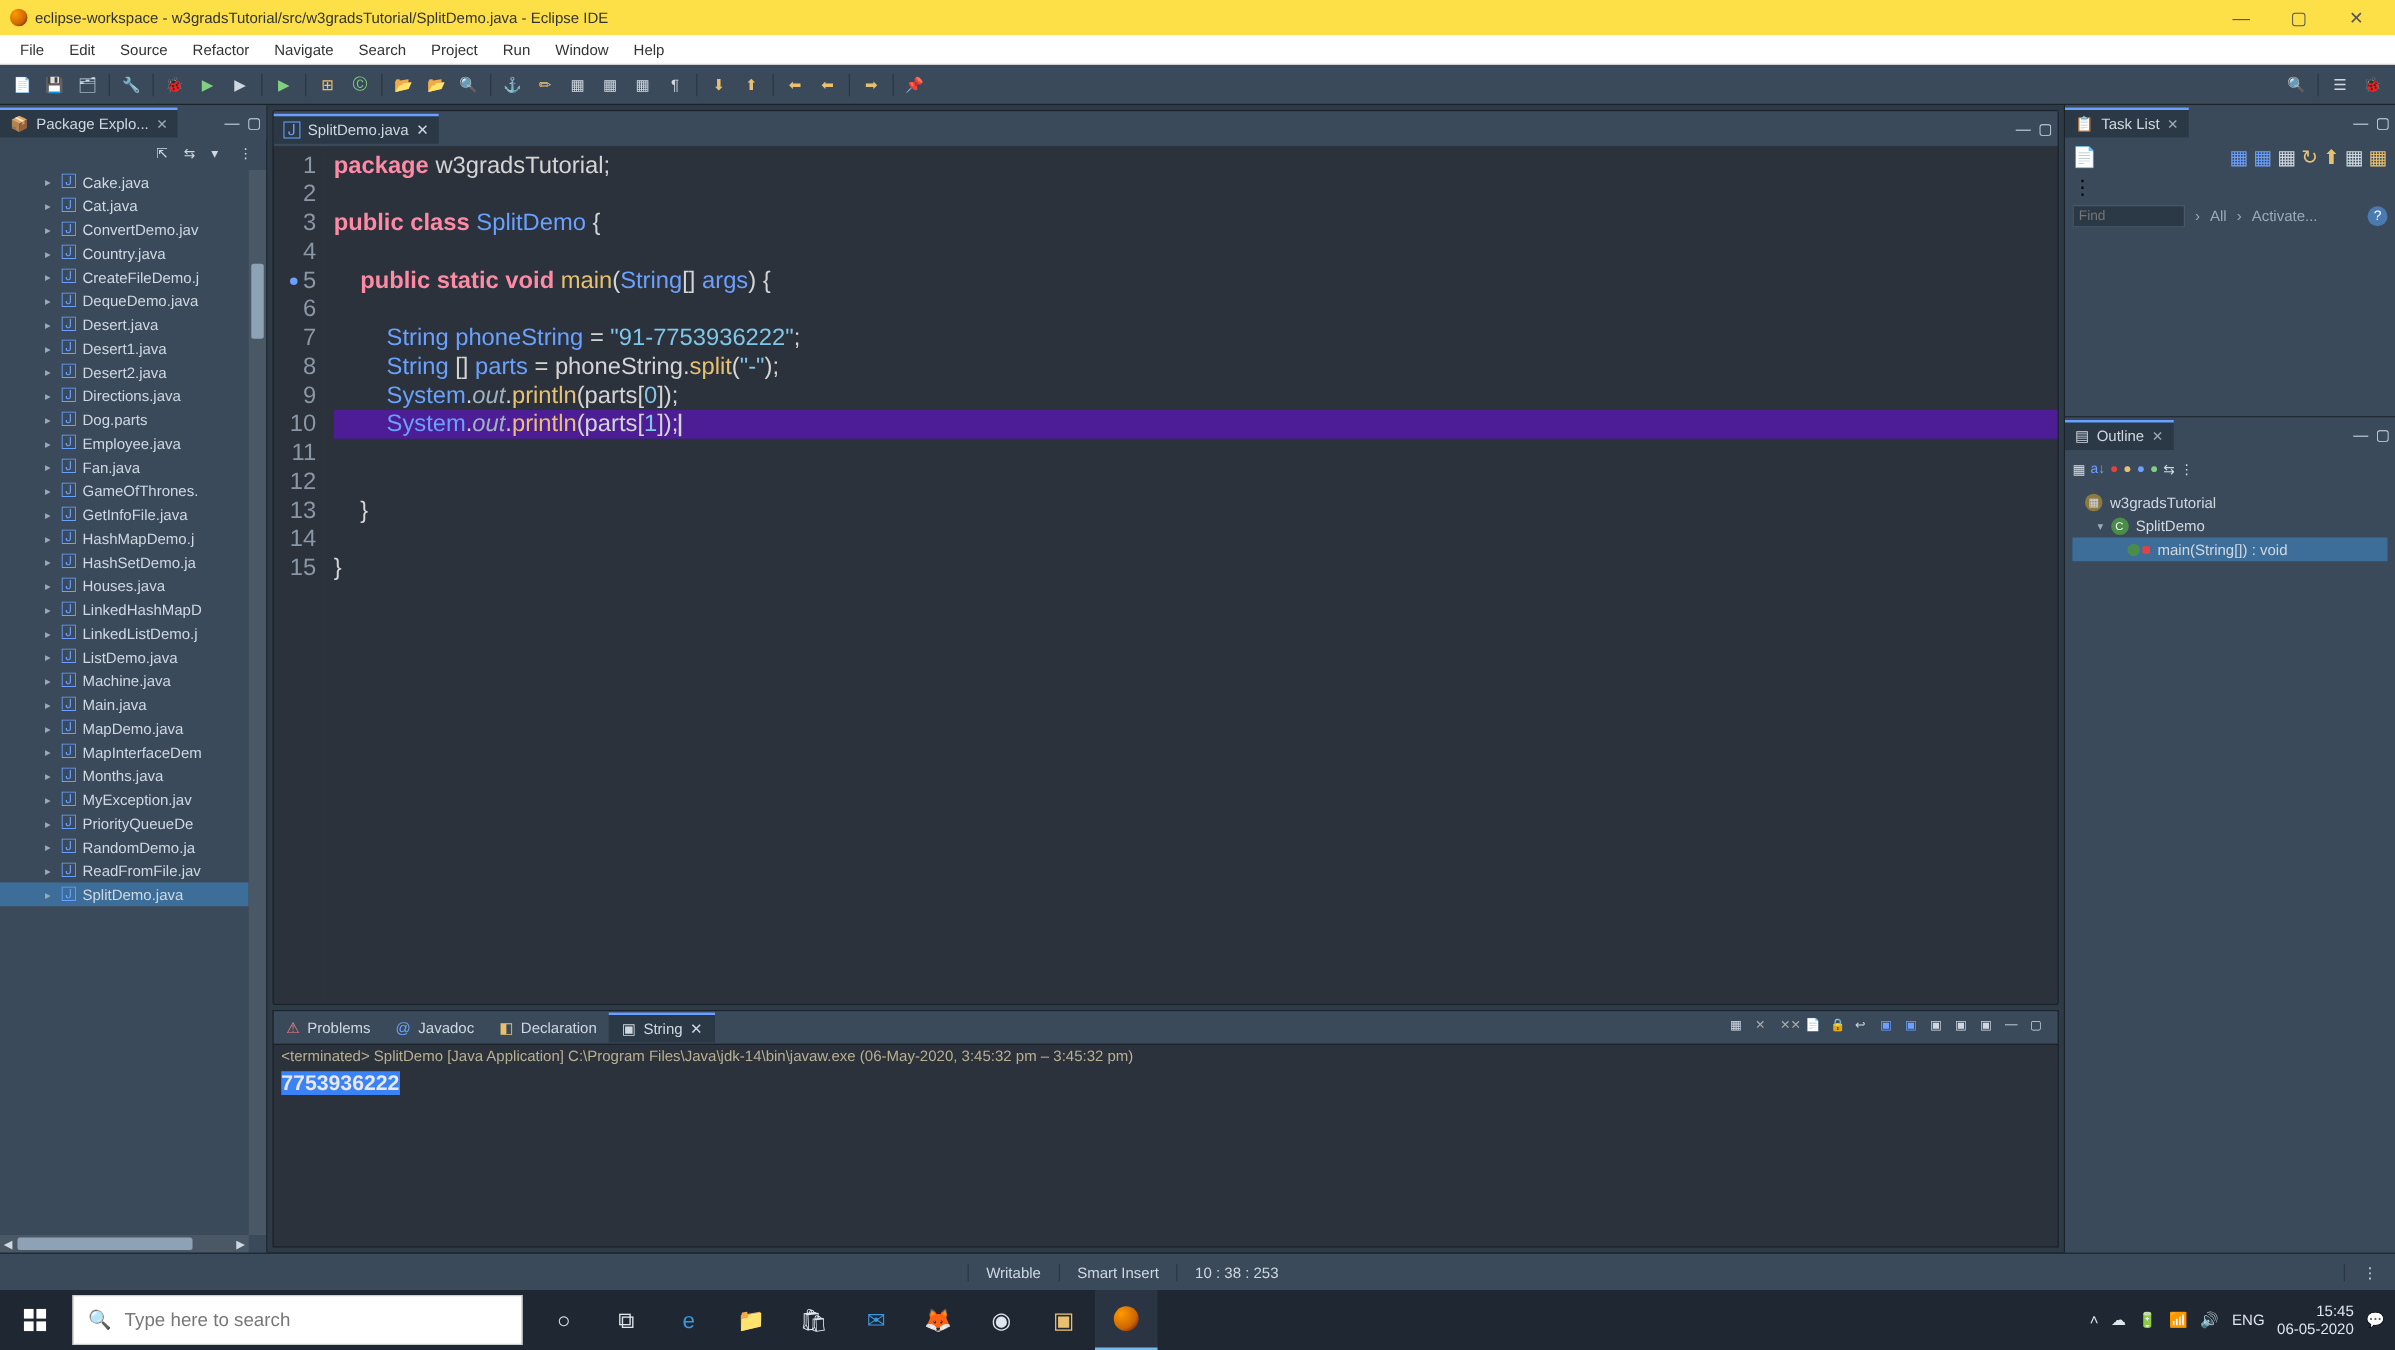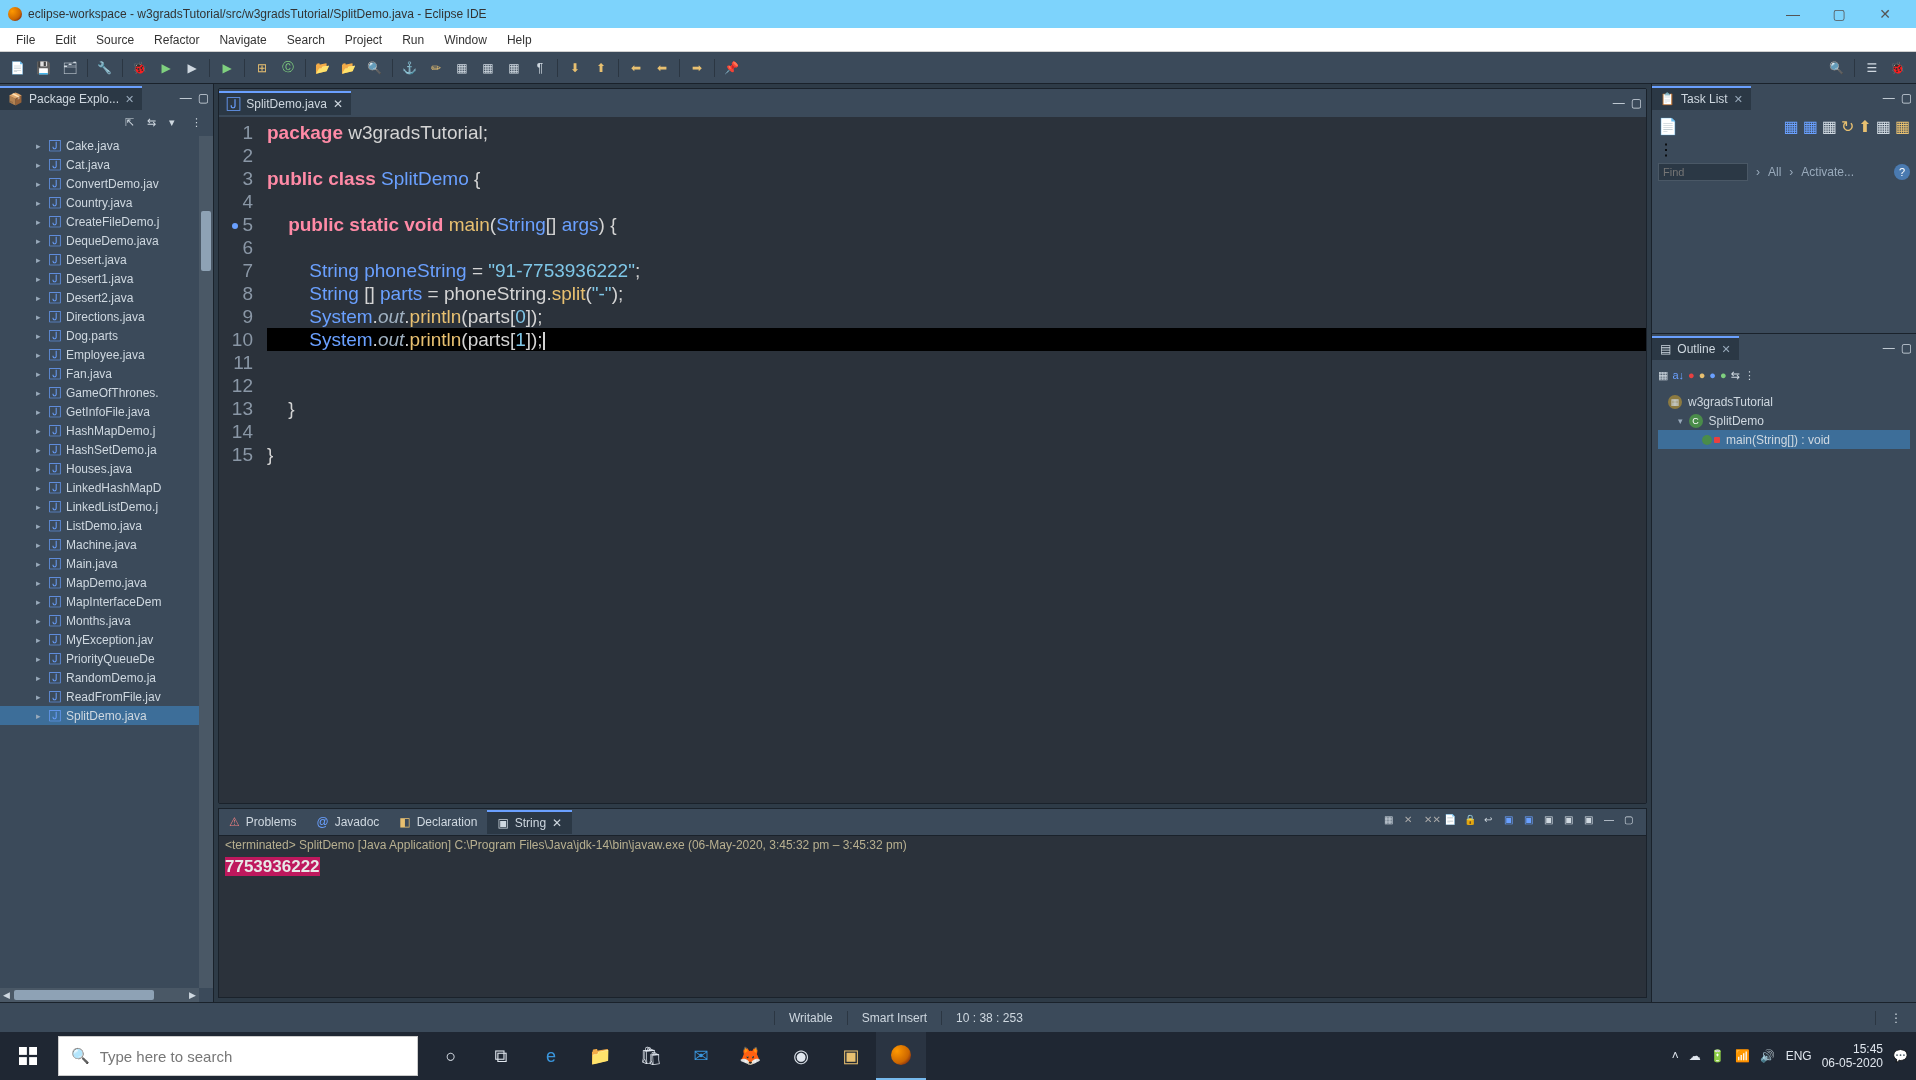--- a/index.html
+++ b/index.html
@@ -1,17 +1,17 @@
 <!DOCTYPE html>
 <html><head>
 <meta charset="utf-8">
 <style>
 * { margin: 0; padding: 0; box-sizing: border-box; font-family: "Segoe UI", Tahoma, sans-serif; }
 html, body { width: 1916px; height: 1080px; overflow: hidden; background: #000; }
-.title-bar { height: 28px; background: #7dd3fc; display: flex; align-items: center; padding: 0 8px; font-size: 12px; color: #333; }
+.title-bar { height: 28px; background: #fde047; display: flex; align-items: center; padding: 0 8px; font-size: 12px; color: #333; }
 .title-bar .eclipse-icon { width: 14px; height: 14px; border-radius: 50%; background: radial-gradient(circle at 30% 30%, #f90, #c60 60%, #402); margin-right: 6px; }
 .title-bar .spacer { flex: 1; }
 .title-bar .win-btn { width: 46px; height: 28px; display: flex; align-items: center; justify-content: center; color: #555; font-size: 14px; }
 .menu-bar { height: 24px; background: #fff; display: flex; align-items: center; padding: 0 6px; font-size: 12px; color: #333; border-bottom: 1px solid #d0d0d0; }
 .menu-bar .menu-item { padding: 0 10px; }
 .toolbar { height: 32px; background: #3b4a5a; display: flex; align-items: center; padding: 0 6px; gap: 2px; border-bottom: 1px solid #1a222b; }
 .toolbar .tbtn { width: 20px; height: 20px; display: flex; align-items: center; justify-content: center; margin: 0 2px; color: #cfd8e0; font-size: 12px; }
 .toolbar .sep { width: 1px; height: 18px; background: #2b3642; margin: 0 3px; }
 .workspace { display: flex; height: calc(100% - 28px - 24px - 32px - 30px - 48px); background: #2e3b47; }
 
@@ -46,31 +46,31 @@
 .gutter .ln .dot { display: inline-block; width: 6px; height: 6px; border-radius: 50%; background: #6aa0ff; margin-right: 4px; vertical-align: middle; }
 .code { flex: 1; background: #2b323b; color: #d4d4d4; padding: 4px 0 0 6px; white-space: pre; position: relative; }
 .c-kw { color: #ff8aa6; font-weight: bold; }
 .c-cls { color: #6aa0ff; }
 .c-mth { color: #e8c070; }
 .c-str { color: #7fc7e8; }
 .c-num { color: #7fc7e8; }
 .c-it { color: #9fb0c0; font-style: italic; }
 .c-pun { color: #d4d4d4; }
 .caret-mark { position: absolute; height: 18px; width: 2px; background: #d4d4d4; }
-.hl-line { background: #000000; display: block; }
+.hl-line { background: #4c1d95; display: block; }
 
 .bottom-area { height: 190px; display: flex; flex-direction: column; margin: 0 4px 4px 4px; border: 1px solid #1a222b; background: #2b323b; }
 .bottom-tabbar { height: 26px; display: flex; align-items: center; background: #3b4a5a; font-size: 12px; color: #cfd8e0; }
 .btab { padding: 4px 10px; display: flex; align-items: center; gap: 6px; }
 .btab.active { background: #2b3845; border-top: 2px solid #6aa0ff; }
 .bottom-toolbar { margin-left: auto; display: flex; gap: 4px; padding: 0 6px; }
 .bottom-toolbar .bbtn { width: 16px; height: 16px; font-size: 10px; color: #cfd8e0; }
 .console-desc { font-size: 12px; color: #b8b090; padding: 2px 6px; border-top: 1px solid #1a222b; }
 .console-out { font-family: Consolas, monospace; font-size: 17px; line-height: 22px; padding: 2px 6px; color: #e8e8e8; font-weight: bold; }
-.console-out .sel { background: #be185d; }
+.console-out .sel { background: #3b82f6; }
 
 .right-col { width: 265px; display: flex; flex-direction: column; background: #3b4a5a; border-left: 1px solid #1a222b; }
 .tasklist { height: 250px; display: flex; flex-direction: column; border-bottom: 1px solid #1a222b; }
 .task-toolbar { height: 28px; display: flex; align-items: center; gap: 4px; padding: 0 6px; color: #cfd8e0; }
 .task-find-row { display: flex; align-items: center; gap: 8px; padding: 4px 6px; font-size: 12px; color: #9ab; }
 .task-find-row input { width: 90px; background: #2b3845; border: 1px solid #4a5866; color: #cfd8e0; font-size: 11px; padding: 2px 4px; }
 .task-find-row .qmark { width: 16px; height: 16px; border-radius: 50%; background: #4a7ab0; color: #fff; font-size: 11px; display: flex; align-items: center; justify-content: center; margin-left: auto; }
 .outline-area { flex: 1; display: flex; flex-direction: column; }
 .outline-toolbar { height: 26px; display: flex; align-items: center; gap: 4px; padding: 0 6px; color: #cfd8e0; font-size: 11px; }
 .outline-tree { font-size: 12px; color: #cfd8e0; padding: 4px 6px; }

